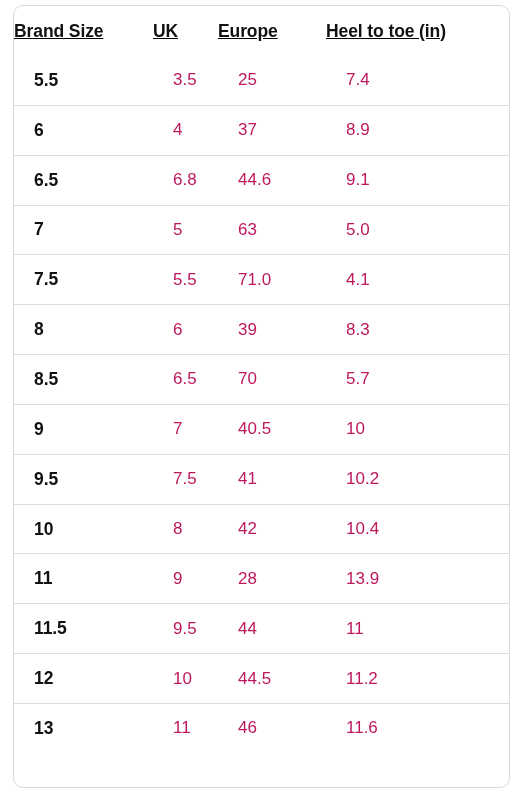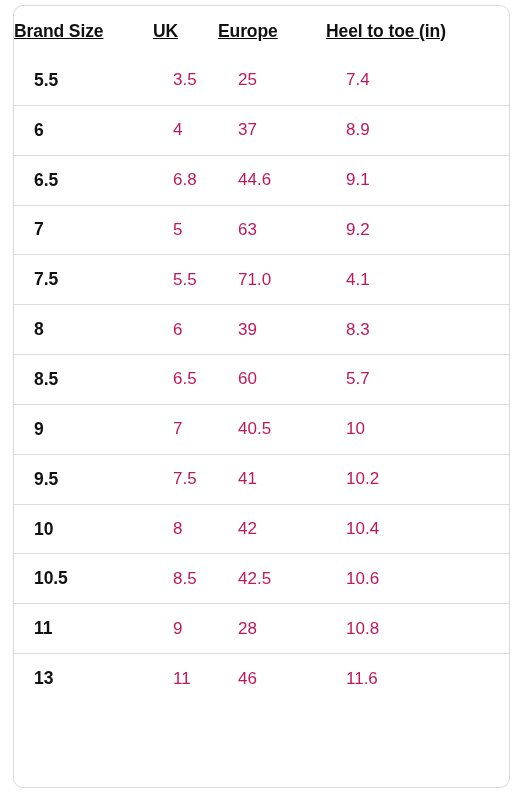--- a/index.html
+++ b/index.html
@@ -116,38 +116,38 @@
         <tr class="data-row">
           <td class="cell-brand">6.5</td>
           <td class="cell-uk">6.8</td>
           <td class="cell-europe">44.6</td>
           <td class="cell-heel_to_toe">9.1</td>
         </tr>
         <tr class="data-row">
           <td class="cell-brand">7</td>
           <td class="cell-uk">5</td>
           <td class="cell-europe">63</td>
-          <td class="cell-heel_to_toe">9.2</td>
+          <td class="cell-heel_to_toe">5.0</td>
         </tr>
         <tr class="data-row">
           <td class="cell-brand">7.5</td>
           <td class="cell-uk">5.5</td>
           <td class="cell-europe">71.0</td>
           <td class="cell-heel_to_toe">4.1</td>
         </tr>
         <tr class="data-row">
           <td class="cell-brand">8</td>
           <td class="cell-uk">6</td>
           <td class="cell-europe">39</td>
           <td class="cell-heel_to_toe">8.3</td>
         </tr>
         <tr class="data-row">
           <td class="cell-brand">8.5</td>
           <td class="cell-uk">6.5</td>
-          <td class="cell-europe">60</td>
+          <td class="cell-europe">70</td>
           <td class="cell-heel_to_toe">5.7</td>
         </tr>
         <tr class="data-row">
           <td class="cell-brand">9</td>
           <td class="cell-uk">7</td>
           <td class="cell-europe">40.5</td>
           <td class="cell-heel_to_toe">10</td>
         </tr>
         <tr class="data-row">
           <td class="cell-brand">9.5</td>
@@ -155,30 +155,36 @@
           <td class="cell-europe">41</td>
           <td class="cell-heel_to_toe">10.2</td>
         </tr>
         <tr class="data-row">
           <td class="cell-brand">10</td>
           <td class="cell-uk">8</td>
           <td class="cell-europe">42</td>
           <td class="cell-heel_to_toe">10.4</td>
         </tr>
         <tr class="data-row">
-          <td class="cell-brand">10.5</td>
-          <td class="cell-uk">8.5</td>
-          <td class="cell-europe">42.5</td>
-          <td class="cell-heel_to_toe">10.6</td>
-        </tr>
-        <tr class="data-row">
           <td class="cell-brand">11</td>
           <td class="cell-uk">9</td>
           <td class="cell-europe">28</td>
-          <td class="cell-heel_to_toe">10.8</td>
+          <td class="cell-heel_to_toe">13.9</td>
+        </tr>
+        <tr class="data-row">
+          <td class="cell-brand">11.5</td>
+          <td class="cell-uk">9.5</td>
+          <td class="cell-europe">44</td>
+          <td class="cell-heel_to_toe">11</td>
+        </tr>
+        <tr class="data-row">
+          <td class="cell-brand">12</td>
+          <td class="cell-uk">10</td>
+          <td class="cell-europe">44.5</td>
+          <td class="cell-heel_to_toe">11.2</td>
         </tr>
         <tr class="data-row">
           <td class="cell-brand">13</td>
           <td class="cell-uk">11</td>
           <td class="cell-europe">46</td>
           <td class="cell-heel_to_toe">11.6</td>
         </tr>
       </tbody>
   </table>
 </div>

